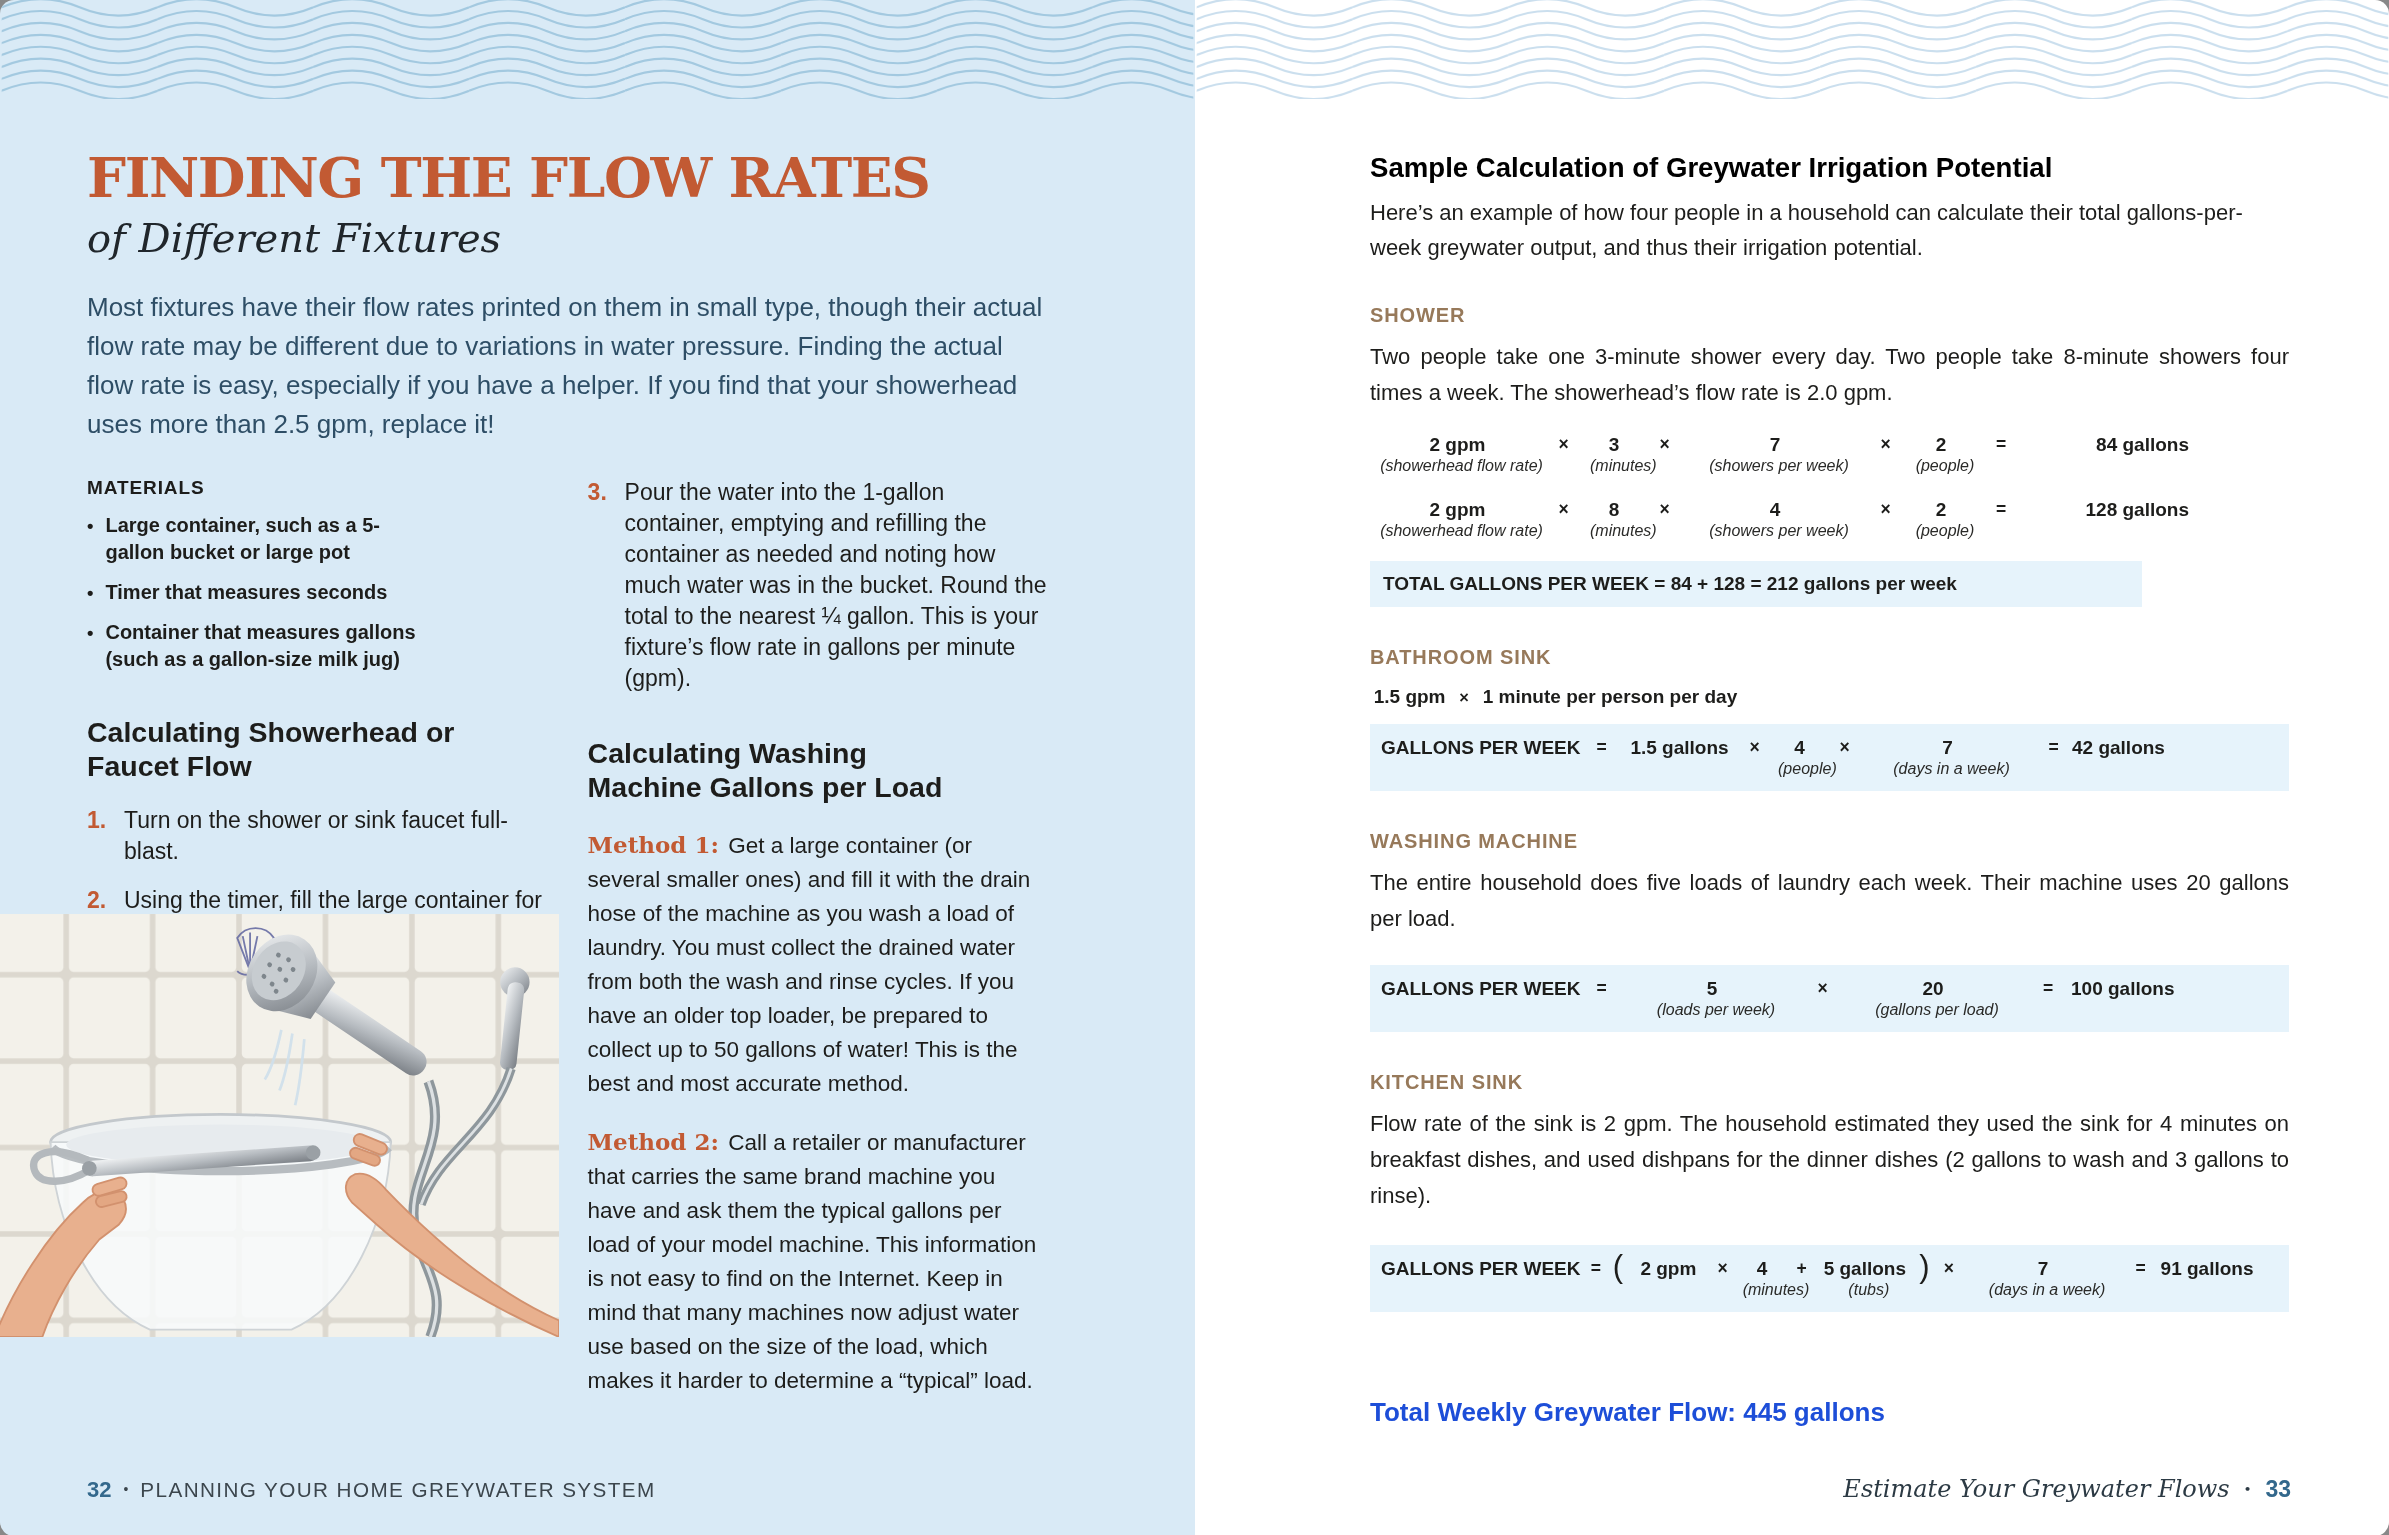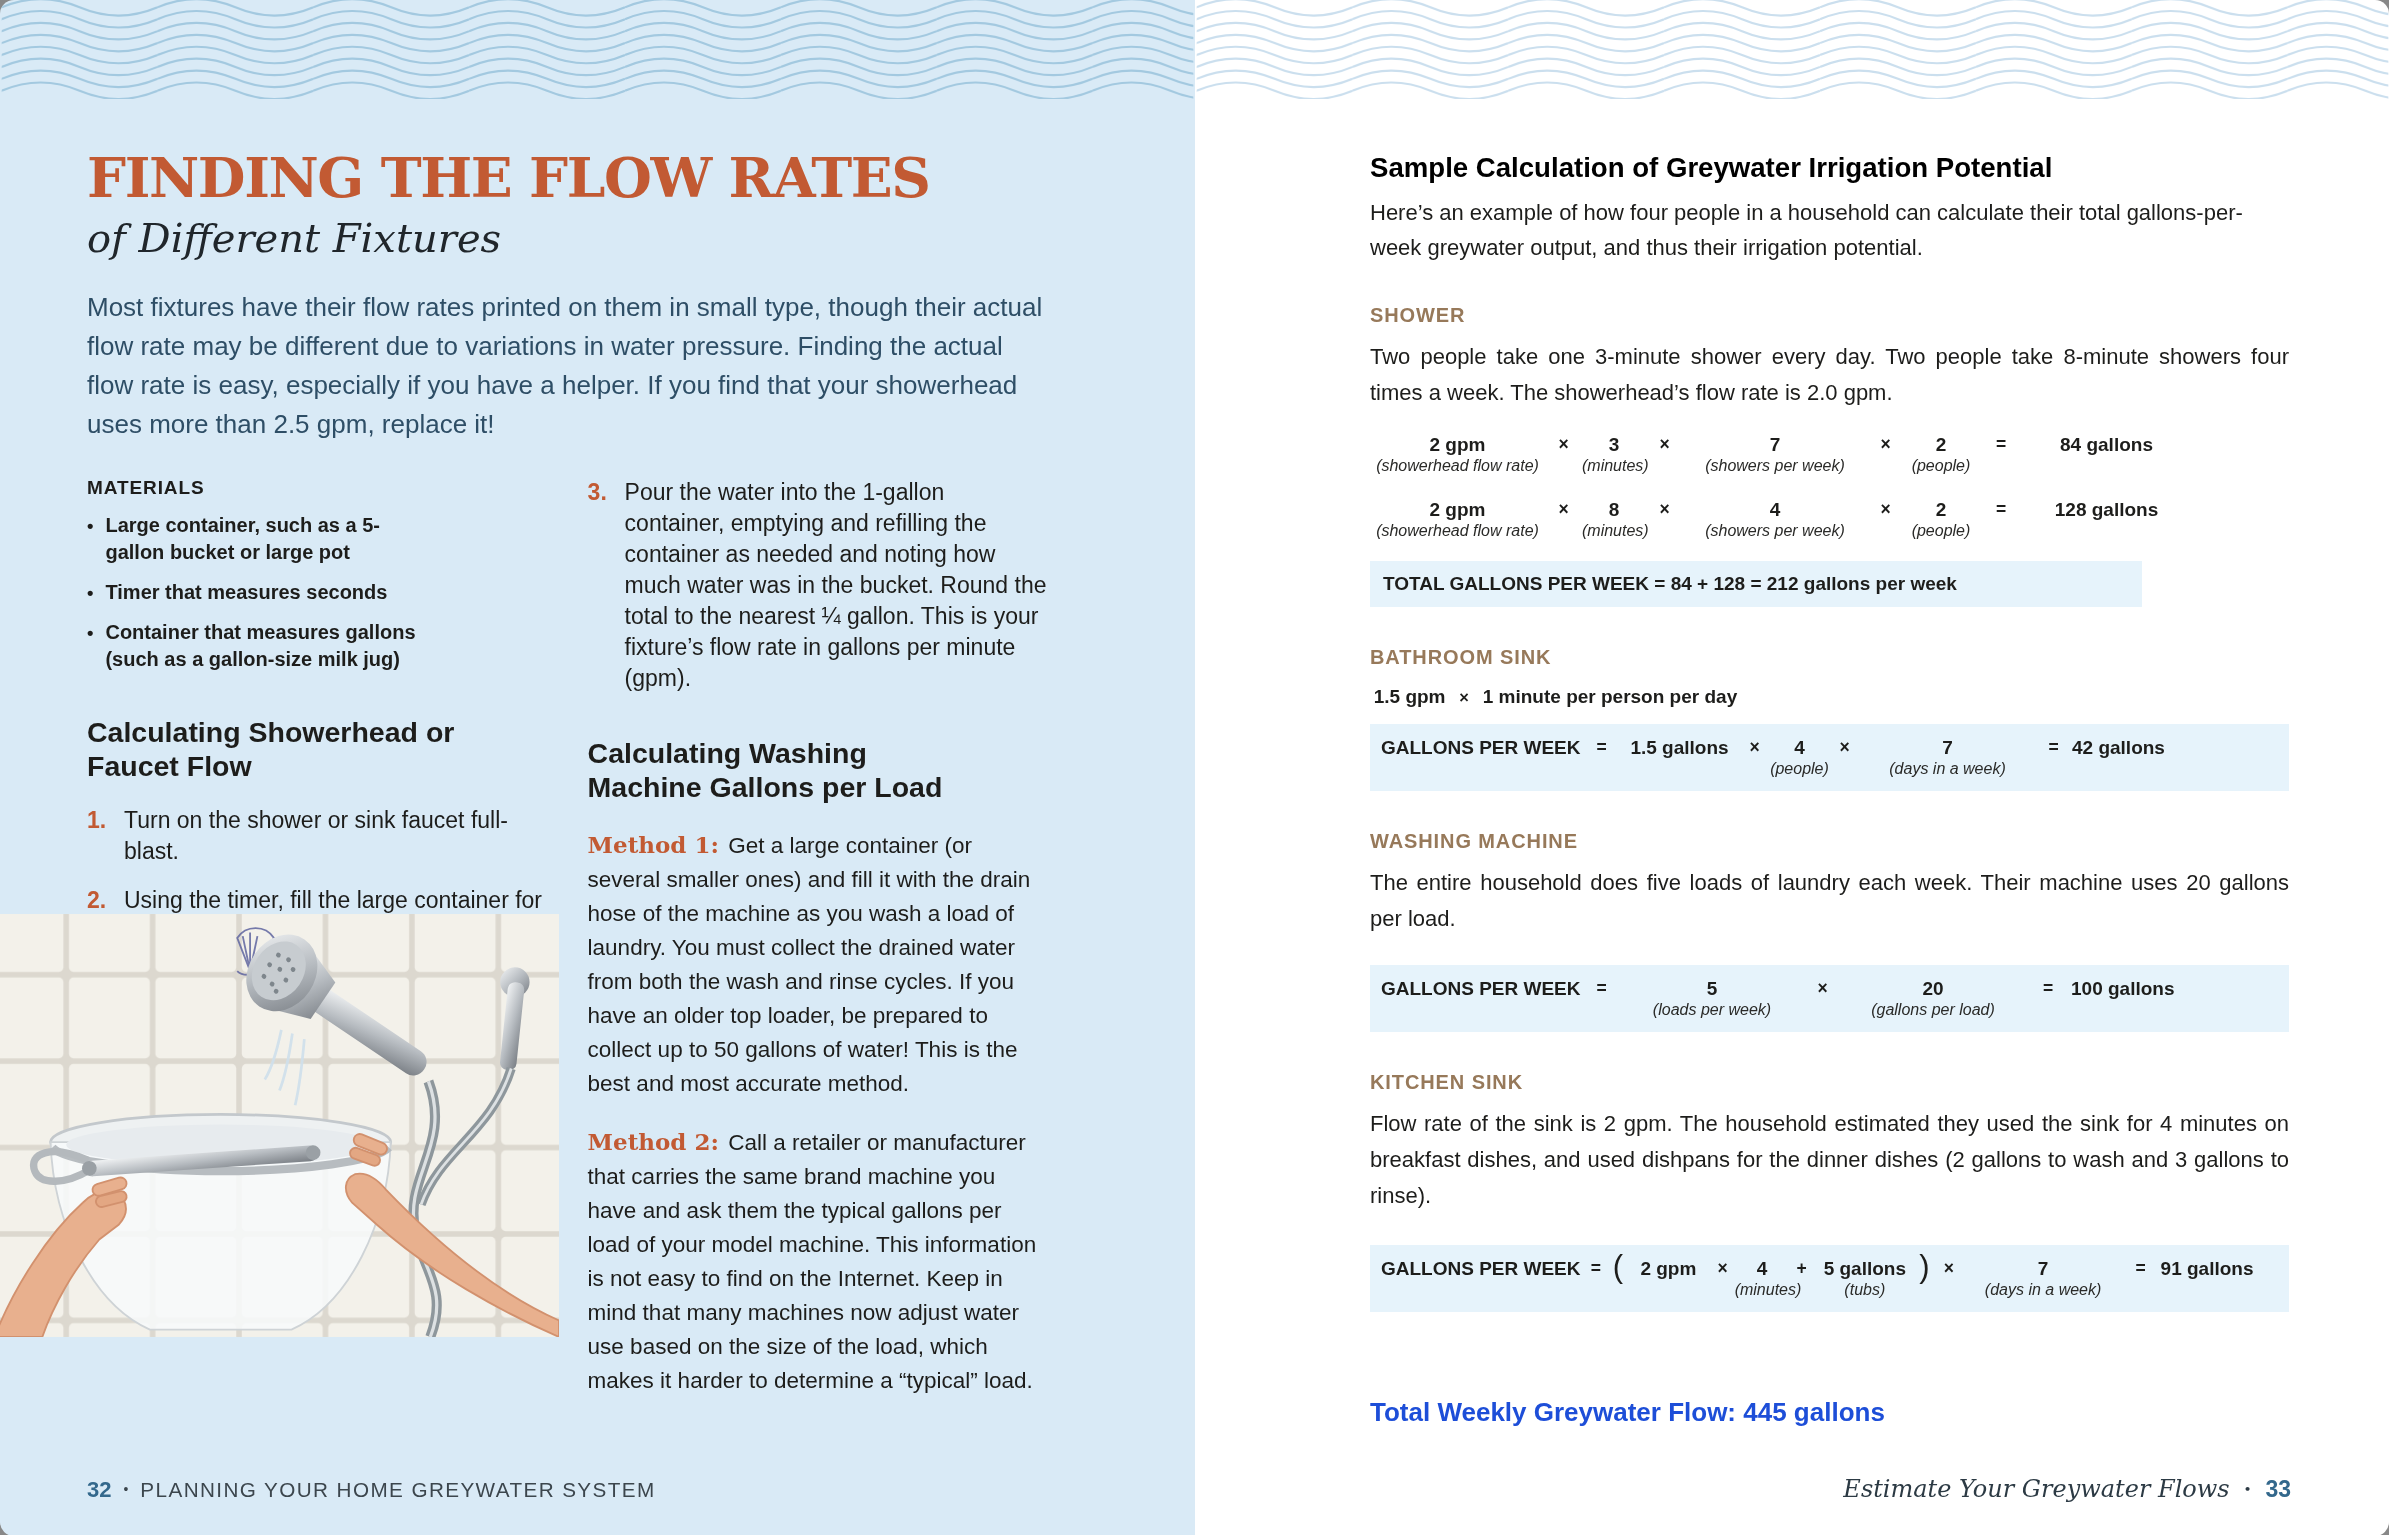--- a/index.html
+++ b/index.html
@@ -43,24 +43,24 @@
   
   .pr-content{position:absolute;left:175px;top:99px;width:919px;}
   .rhead{font-size:27.6px;font-weight:700;color:#000000;margin:53px 0 0;}
   .rintro{font-size:22px;line-height:35px;margin:11px 0 0;}
   .seclabel{font-size:20px;font-weight:700;letter-spacing:0.9px;color:#97795a;margin:39px 0 0;}
   .rpara{font-size:22px;line-height:36px;margin:12px 0 0;text-align:justify;}
   .crows{margin-top:14.7px;}
   .crow{display:flex;align-items:flex-start;margin-top:22px;}
   .cc{text-align:center;}
   .cv{font-size:19px;font-weight:700;line-height:23px;}
-  .clb{font-size:16px;font-style:italic;line-height:20px;color:#2a2a28;}
+  .clb{font-size:16px;font-style:italic;line-height:20px;color:#2a2a28;margin-left:8px;}
   .cop{font-size:17.5px;font-weight:700;text-align:center;line-height:23px;}
   .c-flow{width:175px}.c-op{width:37px}.c-min{width:64px}.c-spw{width:184px}
-  .c-ppl{width:74px}.c-eq{width:46px}.c-res{width:165px;text-align:center}
+  .c-ppl{width:74px}.c-eq{width:46px}.c-res{width:165px;text-align:right}
   .band{background:#e6f3fb;display:flex;align-items:flex-start;
         padding:12px 0 12px 11px;margin-top:16.5px;box-sizing:border-box;width:919px;}
   .band-total{background:#e6f3fb;width:772px;box-sizing:border-box;
               padding:12px 13px;margin-top:20px;font-size:19px;font-weight:700;}
   .gl{text-align:left;}
   .b-label{width:202px}.b-eq{width:37px}.b-v1{width:119px}.b-x{width:31px}
   .b-v2{width:59px}.b-v3{width:175px}.b-res{width:156px;text-align:left}
   .w-v1{width:184px}.w-v2{width:184px}.w-eq{width:46px}.w-res{width:165px;text-align:left}
   .k-label{width:202px}.k-eq{width:27.6px}.k-par{width:16.5px;font-size:31px;font-weight:400;
            line-height:27.6px;transform:translateY(-3.7px);}

